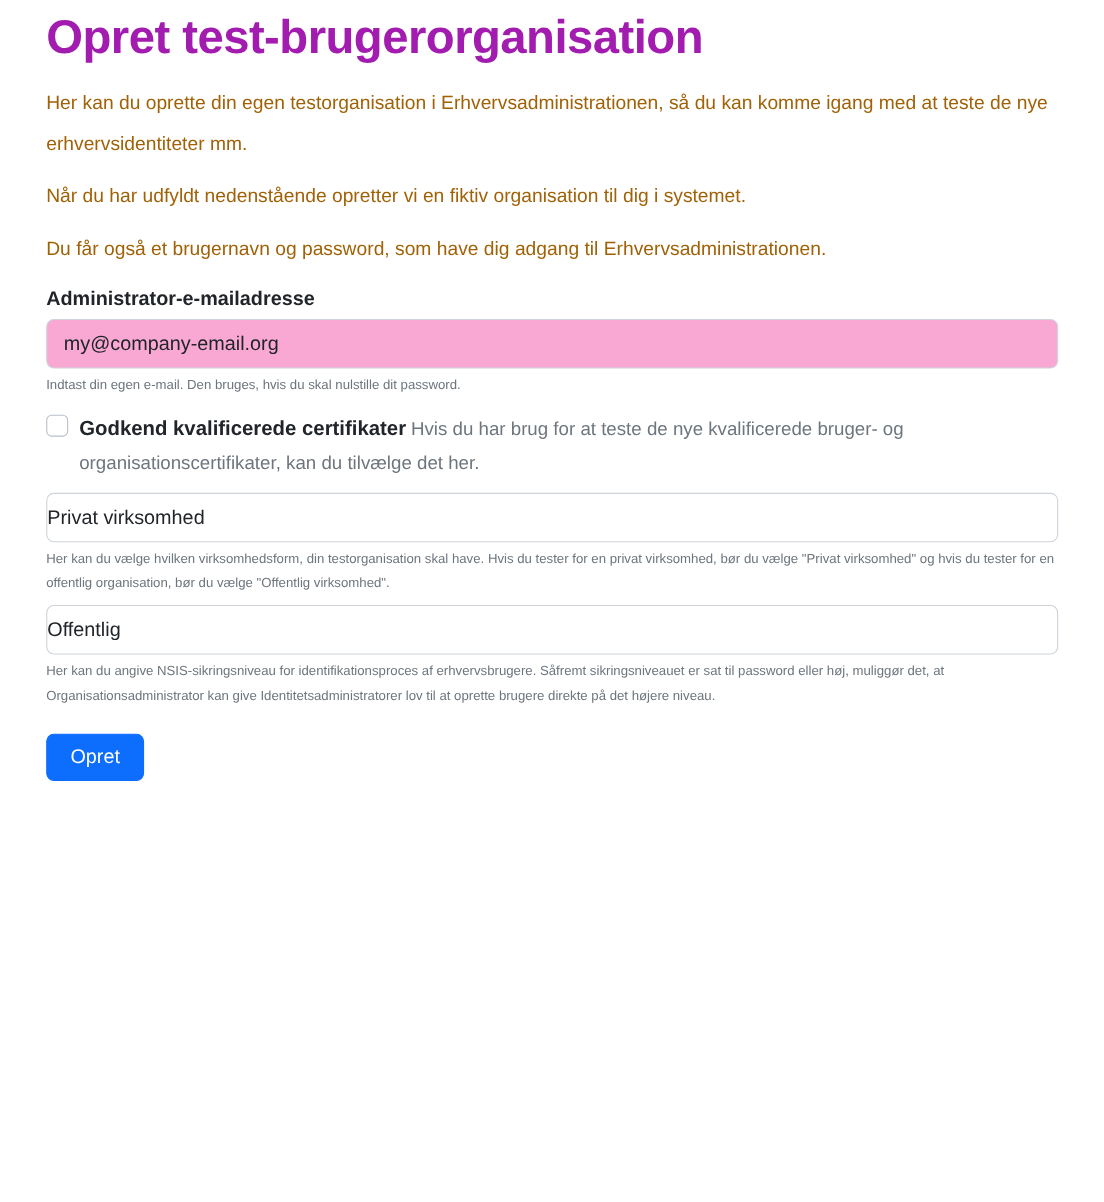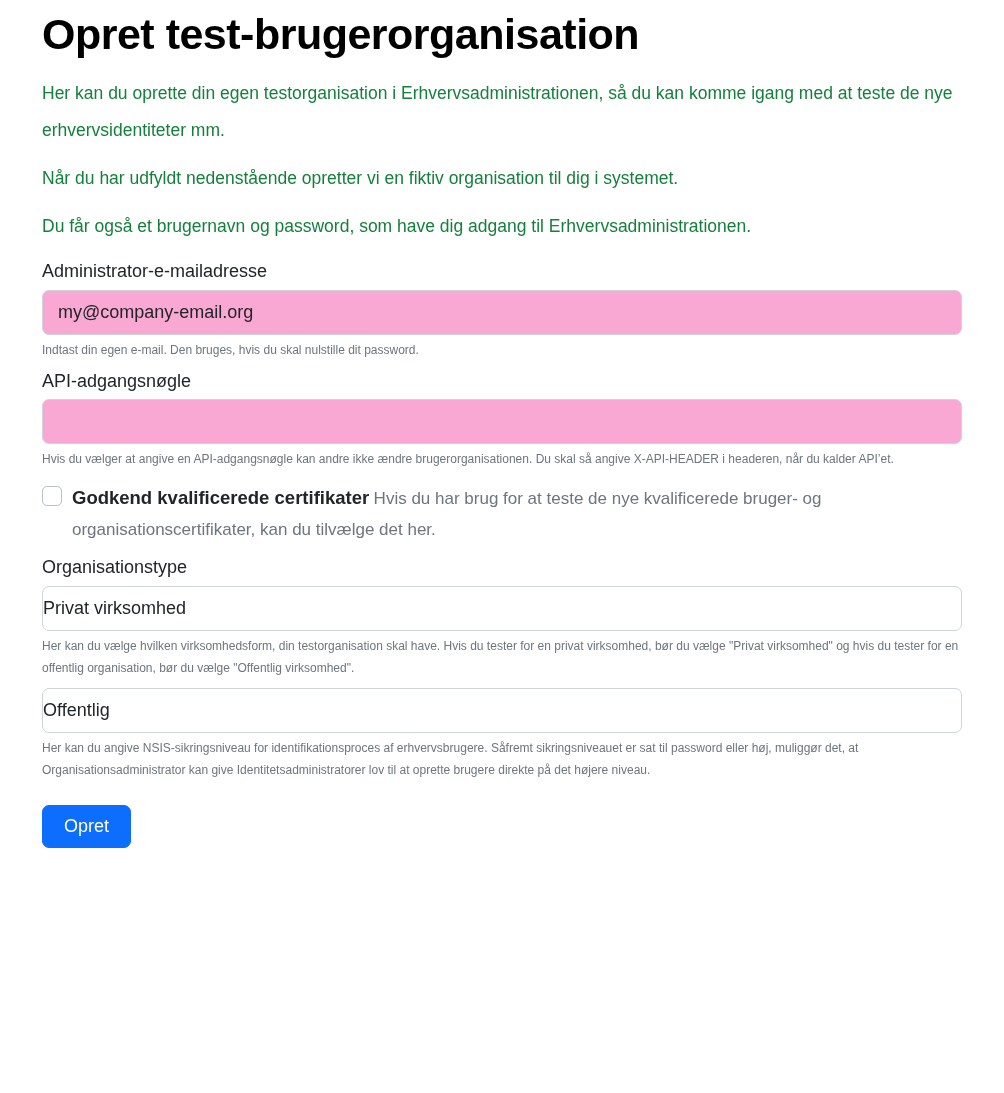--- a/index.html
+++ b/index.html
@@ -11,34 +11,34 @@
     padding: 10px 42px 0 42px;
     font-family: "Liberation Sans", sans-serif;
     color: #212529;
     overflow: hidden;
   }
   h1.page-title {
     font-size: 43px;
     font-weight: 600;
     letter-spacing: -0.5px;
     margin: 0 0 16px 0;
-    color: #000000;
+    color: #a21caf;
   }
   p.intro {
     font-size: 17.5px;
     line-height: 2.12;
     margin: 0 0 11px 0;
-    color: #15803d;
+    color: #a16207;
   }
   .form-area { margin-top: 16px; }
   .form-group { margin-bottom: 9px; }
   .field-label {
     display: block;
     font-size: 18px;
-    font-weight: 400;
+    font-weight: 700;
     color: #212529;
     margin-bottom: 7px;
     line-height: 1.2;
   }
   .text-input {
     display: block;
     width: 100%;
     height: 45px;
     padding: 6px 15px;
     font-family: "Liberation Sans", sans-serif;
@@ -119,36 +119,30 @@
 
 <div class="form-area">
 
   <div class="form-group">
     <label class="field-label">Administrator-e-mailadresse</label>
     <input type="text" class="text-input" value="my@company-email.org" style="">
     <div class="form-text">Indtast din egen e-mail. Den bruges, hvis du skal nulstille dit password.</div>
   </div>
 
 
-  <div class="form-group">
-    <label class="field-label">API-adgangsnøgle</label>
-    <input type="text" class="text-input" value="" style="">
-    <div class="form-text">Hvis du vælger at angive en API-adgangsnøgle kan andre ikke ændre brugerorganisationen. Du skal så angive X-API-HEADER i headeren, når du kalder API’et.</div>
-  </div>
 
   <div class="check-row">
     <span class="checkbox" role="checkbox" aria-checked="false"></span>
     <span class="check-text">
       <span class="check-label">Godkend kvalificerede certifikater</span>
       <span class="check-help"> <span>Hvis du har brug for at teste de nye kvalificerede bruger- og organisationscertifikater, kan du tilvælge det her.</span></span>
     </span>
   </div>
 
   <div class="form-group">
-    <label class="field-label">Organisationstype</label>
     <div class="select-box" role="combobox">
       <span>Privat virksomhed</span>
     </div>
     <div class="form-text">Her kan du vælge hvilken virksomhedsform, din testorganisation skal have. Hvis du tester for en privat virksomhed, bør du vælge "Privat virksomhed" og hvis du tester for en offentlig organisation, bør du vælge "Offentlig virksomhed".</div>
   </div>
 
   <div class="form-group">
     <div class="select-box" role="combobox">
       <span>Offentlig</span>
     </div>

